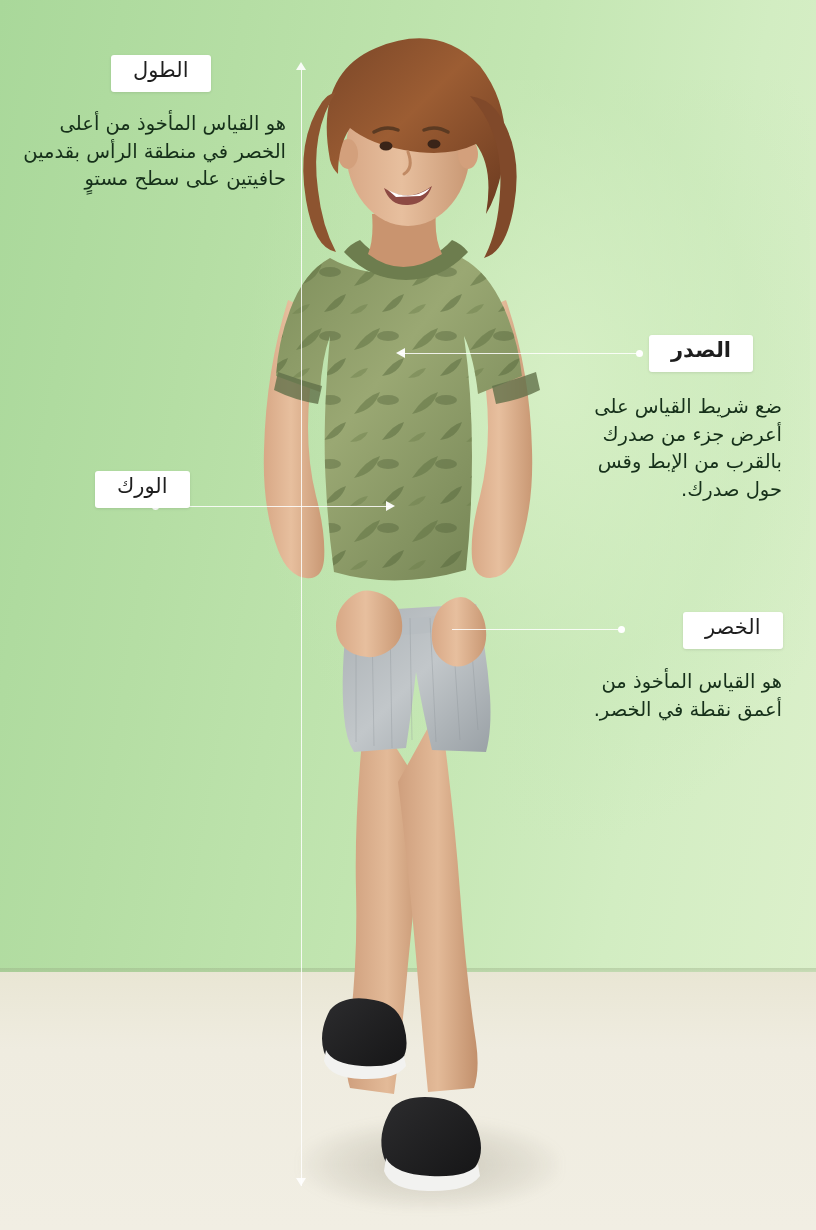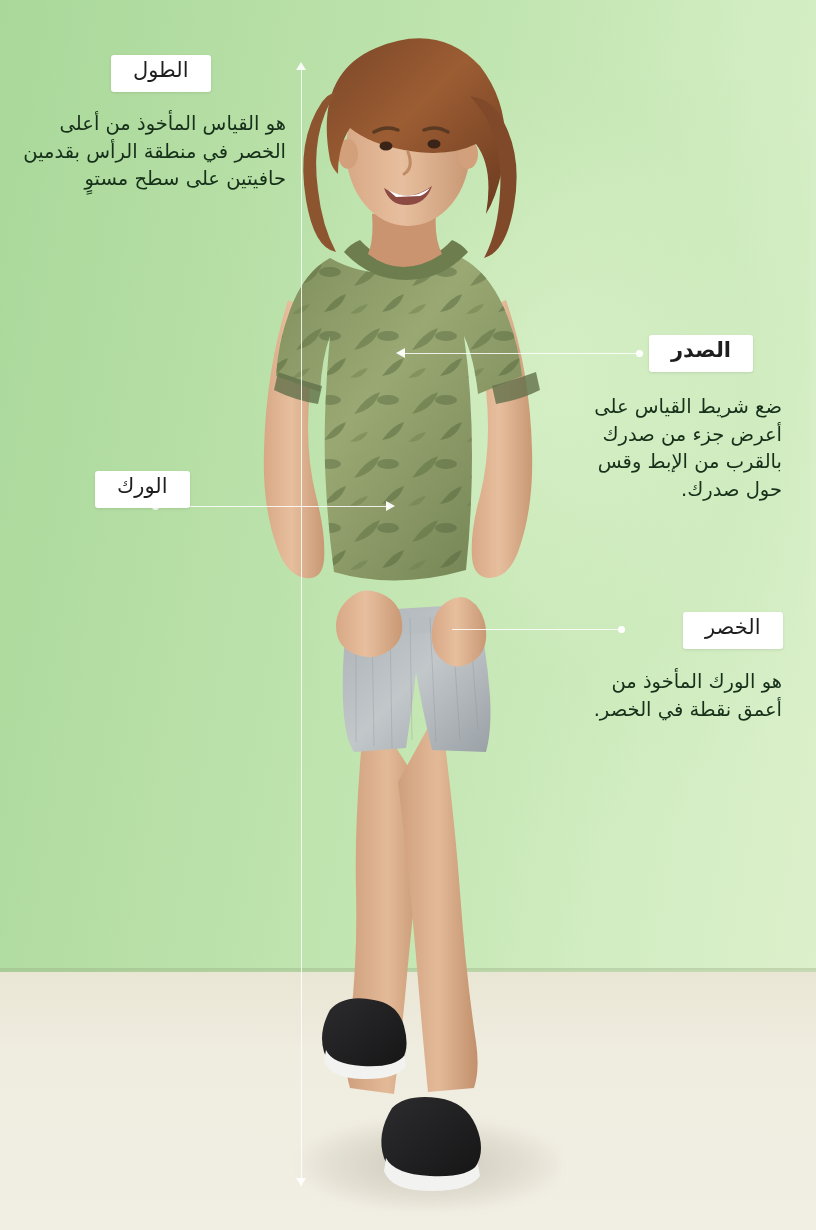--- a/index.html
+++ b/index.html
@@ -225,15 +225,15 @@
 
   <div class="label-chip" style="left:111px; top:55px;">الطول</div>
   <div class="desc" style="left:18px; top:110px; width:268px;">هو القياس المأخوذ من أعلى الخصر في منطقة الرأس بقدمين حافيتين على سطح مستوٍ</div>
 
   <div class="label-chip" style="left:649px; top:335px;font-weight:bold;">الصدر</div>
   <div class="desc" style="left:560px; top:393px; width:222px;text-align:right;">ضع شريط القياس على أعرض جزء من صدرك بالقرب من الإبط وقس حول صدرك.</div>
 
   <div class="label-chip" style="left:71px; top:471px;margin-left:24px;">الورك</div>
 
   <div class="label-chip" style="left:648px; top:612px;margin-left:35px;">الخصر</div>
-  <div class="desc" style="left:566px; top:668px; width:216px;">هو الورك المأخوذ من أعمق نقطة في الخصر.</div>
+  <div class="desc" style="left:566px; top:668px; width:216px;">هو القياس المأخوذ من أعمق نقطة في الخصر.</div>
 
 </div>
 
 </body></html>

